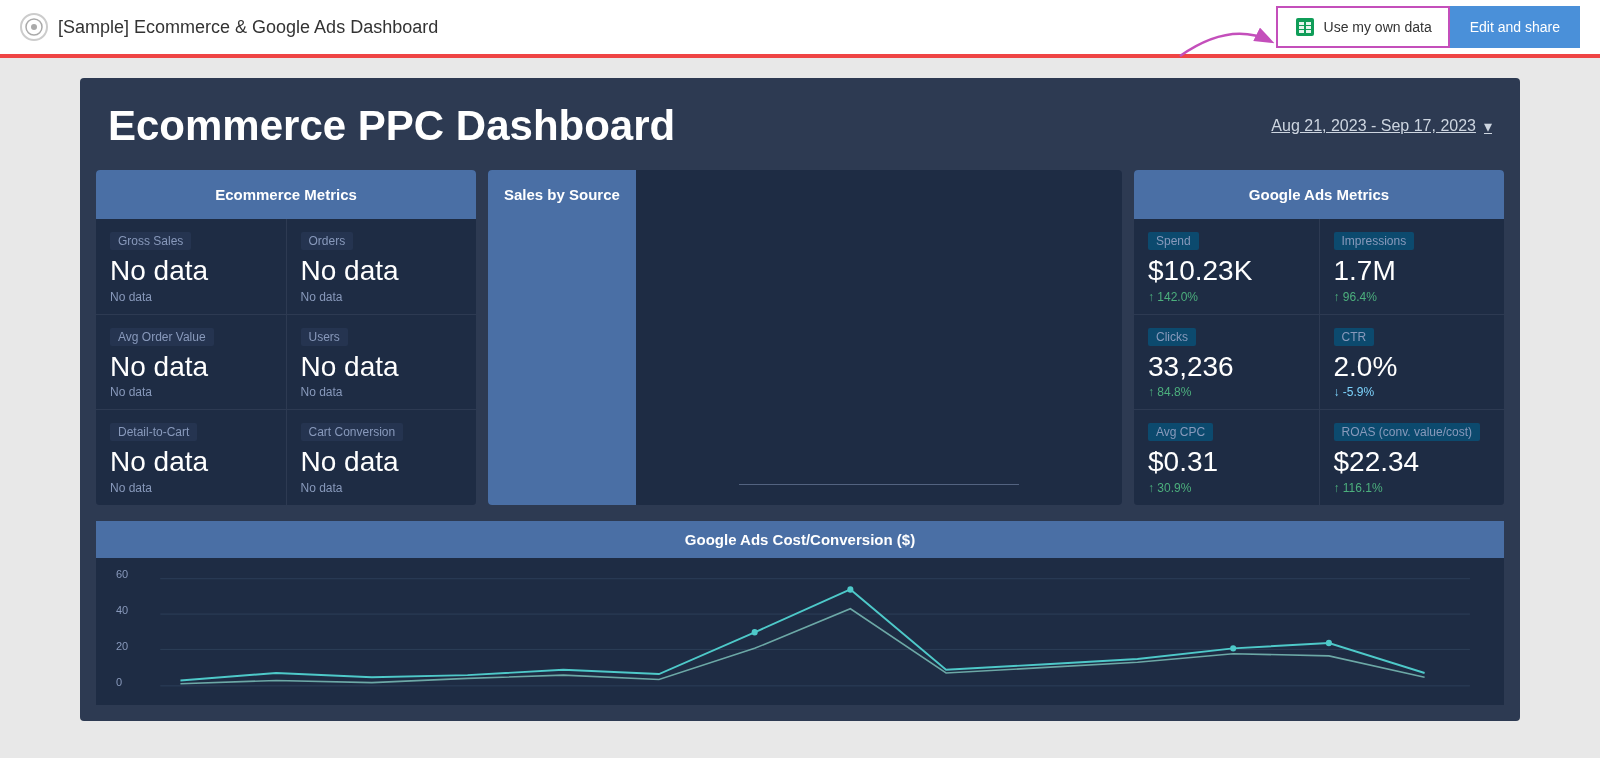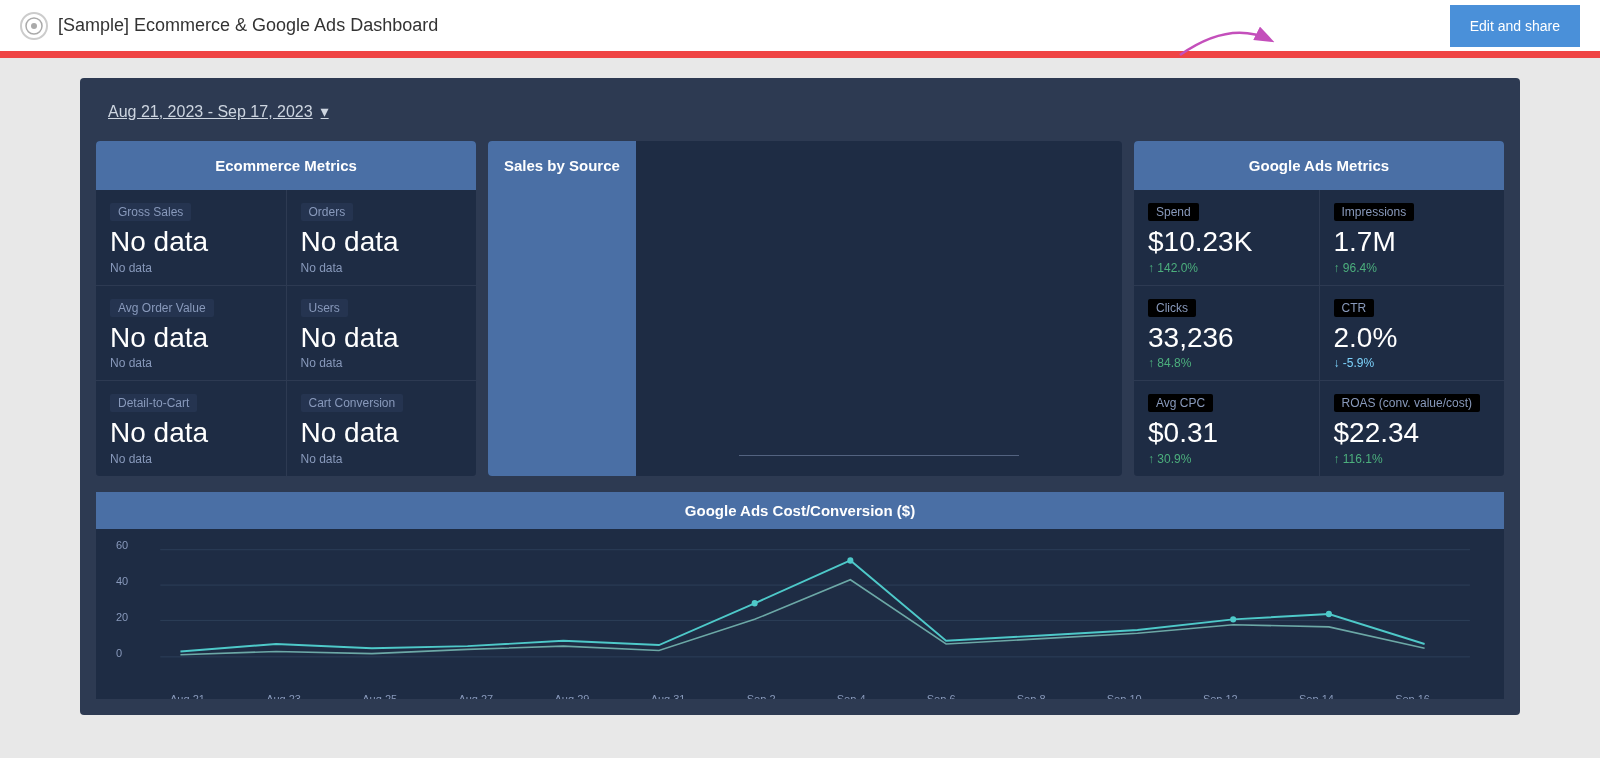--- a/index.html
+++ b/index.html
@@ -12,21 +12,21 @@
     }
 
     
     .header {
       background: #fff;
       height: 58px;
       display: flex;
       align-items: center;
       justify-content: space-between;
       padding: 0 20px;
-      border-bottom: 7px solid #ef4444;
+      border-bottom: 4px solid #ef4444;
       position: relative;
     }
     .header-left {
       display: flex;
       align-items: center;
       gap: 10px;
     }
     .header-logo {
       width: 28px;
       height: 28px;
@@ -206,21 +206,21 @@
       gap: 1px;
       background: #2d3a52;
     }
     .ads-metric-cell {
       background: #1e2c44;
       padding: 12px 14px 10px;
     }
     .ads-metric-label {
       font-size: 12px;
       color: #8899bb;
-      background: #000000;
+      background: #0c4a6e;
       display: inline-block;
       padding: 2px 8px;
       border-radius: 2px;
       margin-bottom: 4px;
     }
     .ads-metric-value {
       font-size: 28px;
       font-weight: 400;
       color: #fff;
       line-height: 1.2;
@@ -243,21 +243,21 @@
       background: #4a6fa5;
       color: #fff;
       text-align: center;
       padding: 10px;
       font-size: 15px;
       font-weight: 600;
     }
     .chart-area {
       padding: 10px 24px 10px;
       position: relative;
-      height: 170px;
+      height: 147px;
     }
     .chart-svg {
       width: 100%;
       height: 150px;
     }
     .y-axis-labels {
       position: absolute;
       left: 20px;
       top: 10px;
       display: flex;
@@ -300,30 +300,45 @@
     <div class="arrow-annotation">
       <svg width="120" height="50" viewBox="0 0 120 50">
         <path d="M10,40 Q60,5 100,25" fill="none" stroke="#c44fbb" stroke-width="2.5" marker-end="url(#arr)"></path>
         <defs>
           <marker id="arr" markerWidth="8" markerHeight="8" refX="6" refY="3" orient="auto">
             <path d="M0,0 L0,6 L8,3 z" fill="#c44fbb"></path>
           </marker>
         </defs>
       </svg>
     </div>
+    <button class="use-own-data-btn">
+      <span class="sheets-icon">
+        <svg width="22" height="22" viewBox="0 0 22 22">
+          <rect x="2" y="2" width="18" height="18" rx="2" fill="#0f9d58"></rect>
+          <rect x="5" y="6" width="5" height="3" fill="#fff" opacity="0.9"></rect>
+          <rect x="12" y="6" width="5" height="3" fill="#fff" opacity="0.9"></rect>
+          <rect x="5" y="10" width="5" height="3" fill="#fff" opacity="0.9"></rect>
+          <rect x="12" y="10" width="5" height="3" fill="#fff" opacity="0.9"></rect>
+          <rect x="5" y="14" width="5" height="3" fill="#fff" opacity="0.9"></rect>
+          <rect x="12" y="14" width="5" height="3" fill="#fff" opacity="0.9"></rect>
+        </svg>
+      </span>
+      <span>Use my own data</span>
+    </button>
     <button class="edit-share-btn">
       <span>Edit and share</span>
     </button>
   </div>
 </div>
 
 <div class="main-content">
   <div class="dashboard">
 
     <div class="dashboard-header">
+      <h1 class="dashboard-title">Ecommerce PPC Dashboard</h1>
       <div class="date-range">
         <span>Aug 21, 2023 - Sep 17, 2023</span>
         <span class="date-range-arrow">▾</span>
       </div>
     </div>
 
     <div class="metrics-row">
 
       <div class="ecommerce-metrics">
         <div class="section-header">Ecommerce Metrics</div>

